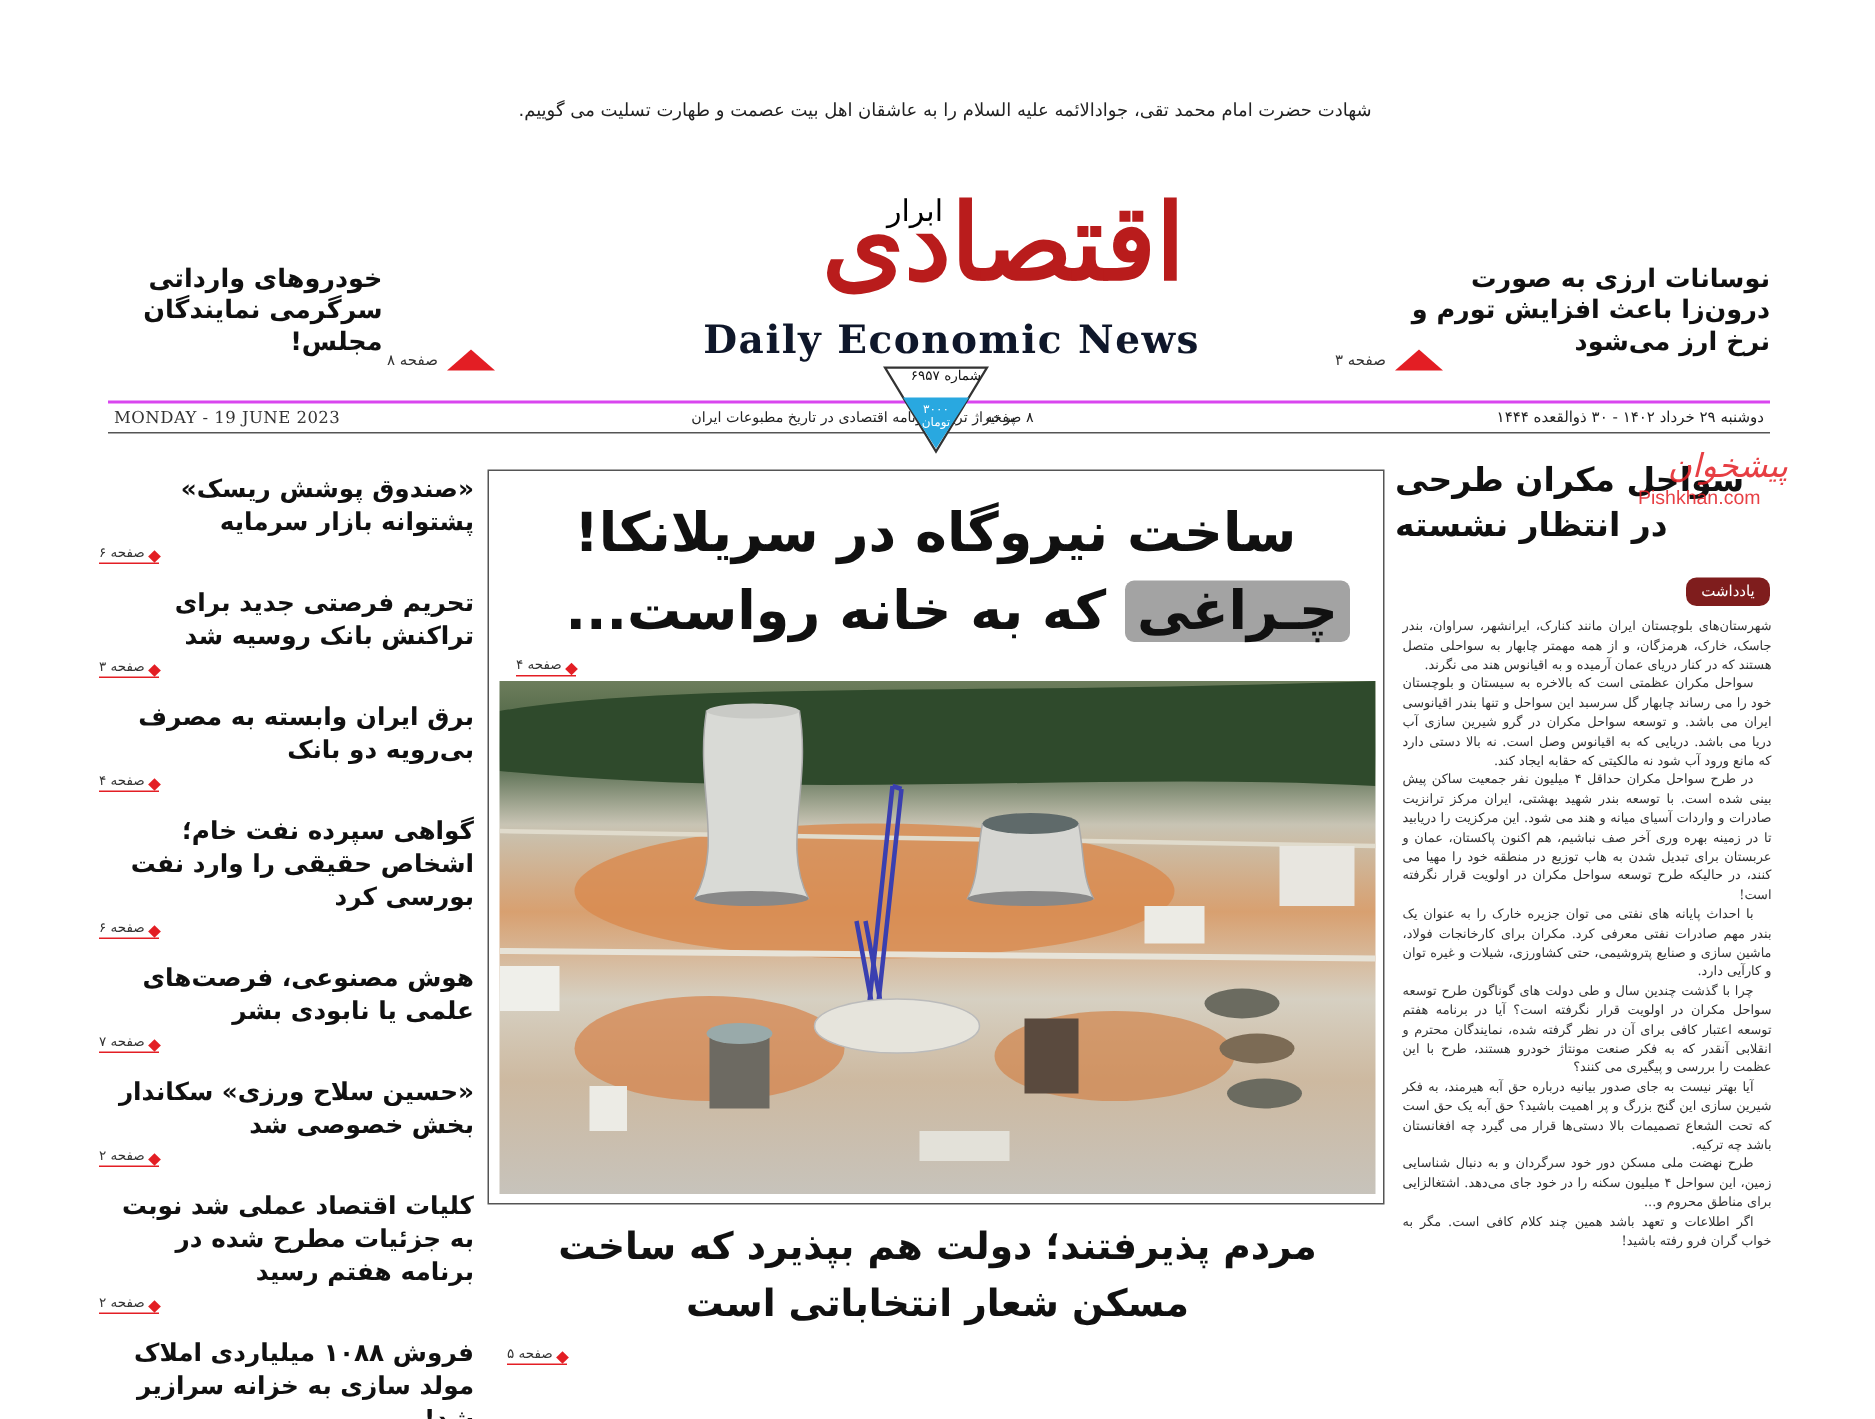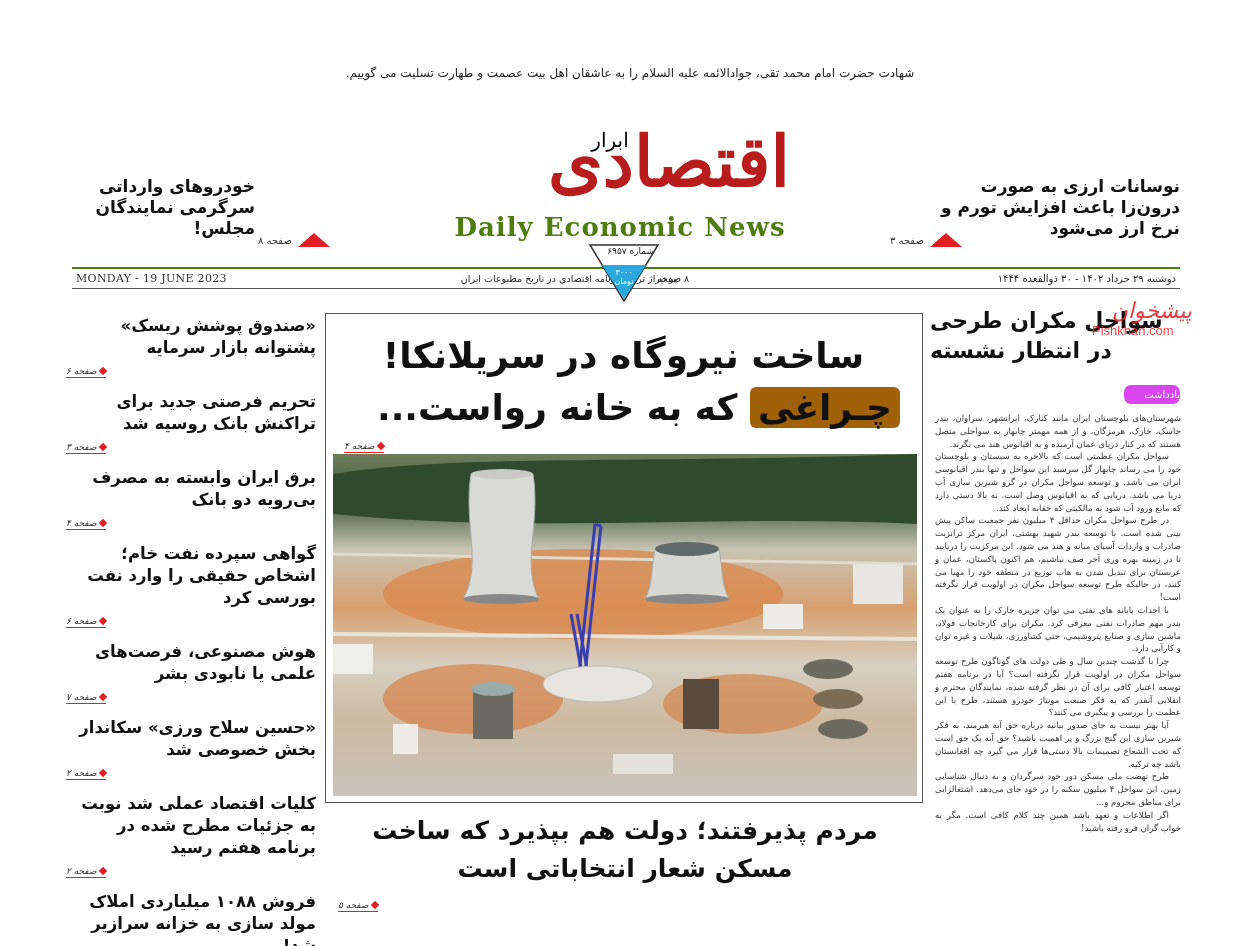--- a/index.html
+++ b/index.html
@@ -8,74 +8,74 @@
 
   .abs { position: absolute; }
 
   
   .dedication { top: 66px; left: 320px; width: 620px; text-align: center; font-size: 12px; color: #222; direction: rtl; }
 
   
   .logo-fa { top: 112px; left: 450px; width: 340px; height: 100px; text-align: right; direction: rtl;
              font-family: Liberation Sans, sans-serif; font-weight: bold; font-size: 70px; line-height: 100px; color: #b91c1c; letter-spacing: -2px; }
   .logo-fa-small { top: 128px; left: 570px; width: 80px; text-align: center; font-family: "DejaVu Serif", serif; font-size: 20px; direction: rtl; color:#000; }
-  .logo-en { top: 212px; left: 440px; width: 360px; text-align: center; font-family: "DejaVu Serif", serif;
-             font-size: 26px; font-weight: bold; color: #4d7c0f; letter-spacing: 1px; }
+  .logo-en { top: 212px; left: 440px; width: 360px; text-align: right; font-family: "DejaVu Serif", serif;
+             font-size: 26px; font-weight: bold; color: #0f172a; letter-spacing: 1px; }
 
   
   .teaser { direction: rtl; text-align: right; font-weight: bold; font-size: 17px; line-height: 21px; color: #111; }
   .teaser-right { top: 176px; left: 930px; width: 250px; }
   .teaser-left { top: 176px; left: 60px; width: 195px; }
   .page-ref-tri { font-size: 10px; color: #333; direction: rtl; display: flex; align-items: center; gap: 6px; }
   .tri { width: 0; height: 0; border-left: 16px solid transparent; border-right: 16px solid transparent; border-bottom: 14px solid #e31e24; display: inline-block; }
   .tri-right { top: 233px; left: 890px; }
   .tri-left { top: 233px; left: 258px; }
 
   
   .issue-badge { top: 243px; left: 588px; width: 72px; height: 60px; }
   .issue-badge svg { position: absolute; top: 0; left: 0; }
   .issue-no { position: absolute; top: 3px; left: 6px; width: 60px; font-size: 9px; direction: rtl; color: #111; }
   .issue-price { position: absolute; top: 25px; left: 18px; width: 36px; text-align: center; font-size: 8px; color: #fff; direction: rtl; line-height: 9px; }
 
   
-  .datebar { top: 267px; left: 72px; width: 1108px; height: 22px; border-top: 2px solid #4d7c0f; border-bottom: 1px solid #555; }
+  .datebar { top: 267px; left: 72px; width: 1108px; height: 22px; border-top: 2px solid #d946ef; border-bottom: 1px solid #555; }
   .date-en { position: absolute; left: 4px; top: 3px; font-family: "DejaVu Serif", serif; font-size: 11px; color: #333; letter-spacing: 0.3px; }
   .tagline { position: absolute; left: 305px; top: 4px; width: 300px; text-align: right; font-size: 9.5px; direction: rtl; color: #222; }
   .pages { position: absolute; left: 574px; top: 4px; width: 54px; font-size: 9.5px; direction: rtl; text-align: center; color: #222; }
   .date-fa { position: absolute; right: 4px; top: 4px; font-size: 10px; direction: rtl; color: #222; }
 
   
   .left-col { top: 315px; left: 66px; width: 250px; }
   .news-item { direction: rtl; text-align: right; margin-bottom: 13px; }
   .news-title { font-weight: bold; font-size: 16.5px; line-height: 22px; color: #111; }
-  .news-page { display: inline-flex; align-items: center; gap: 3px; font-size: 9px; color: #333; direction: rtl;
-               border-bottom: 1.5px solid #e31e24; padding-bottom: 1px; margin-top: 2px; font-style: italic; }
+  .news-page { display: inline-flex; align-items: flex-end; gap: 3px; font-size: 9px; color: #333; direction: rtl;
+               border-bottom: 1.5px solid #e31e24; padding-bottom: 1px; margin-top: 2px; }
   .diamond { width: 6px; height: 6px; background: #e31e24; transform: rotate(45deg); display: inline-block; }
   .news-page-wrap { text-align: left; direction: ltr; }
 
   
   .main-box { top: 313px; left: 325px; width: 598px; height: 490px; border: 1.5px solid #555; }
   .main-h1 { position: absolute; top: 16px; left: 10px; width: 575px; text-align: center; direction: rtl;
              font-weight: bold; font-size: 36px; line-height: 52px; color: #111; }
   .main-h2 { position: absolute; top: 68px; left: 40px; width: 545px; text-align: center; direction: rtl;
              font-weight: bold; font-size: 36px; line-height: 52px; color: #111; }
-  .hl { background: #a16207; padding: 0 8px; border-radius: 6px; color: #111; }
+  .hl { background: #a3a3a3; padding: 0 8px; border-radius: 6px; color: #111; }
   .main-page { position: absolute; top: 120px; left: 18px; }
   .photo { position: absolute; top: 140px; left: 7px; width: 584px; height: 342px; overflow: hidden;
            background: linear-gradient(180deg, #6d7d5c 0%, #3f5a3a 14%, #c8c4b4 28%, #d8a070 45%, #d6d0c2 62%, #cdb9a0 78%, #c7c3bb 100%); }
 
   .bottom-headline { top: 812px; left: 330px; width: 590px; text-align: center; direction: rtl; font-weight: bold; font-size: 25px; line-height: 38px; color: #111; }
   .bottom-page { top: 893px; left: 338px; }
 
   
   .right-title { top: 306px; left: 930px; width: 252px; direction: rtl; text-align: left; font-weight: bold; font-size: 22px; line-height: 30px; color: #111; }
   .watermark { top: 298px; left: 1092px; width: 100px; font-size: 13px; color: #e31e24; font-family: "Liberation Sans", sans-serif; opacity: 0.85; }
   .watermark .wm-fa { font-family: "DejaVu Serif", serif; font-size: 22px; font-style: italic; display: block; direction: rtl; text-align: right; }
-  .note-badge { top: 385px; left: 1124px; width: 56px; height: 19px; border-radius: 7px; background: #d946ef; color: #fff;
-                font-size: 10px; line-height: 19px; text-align: right; direction: rtl; }
+  .note-badge { top: 385px; left: 1124px; width: 56px; height: 19px; border-radius: 7px; background: #7f1d1d; color: #fff;
+                font-size: 10px; line-height: 19px; text-align: center; direction: rtl; }
   .editorial { top: 412px; left: 935px; width: 246px; direction: rtl; text-align: justify; font-family: "DejaVu Serif", serif;
                font-size: 8.6px; line-height: 12.8px; color: #333; }
   .editorial p { text-indent: 12px; }
   .editorial p:first-child { text-indent: 0; }
 </style>
 </head>
 <body>
 
 <div class="abs dedication">شهادت حضرت امام محمد تقی، جوادالائمه علیه السلام را به عاشقان اهل بیت عصمت و طهارت تسلیت می گوییم.</div>
 

